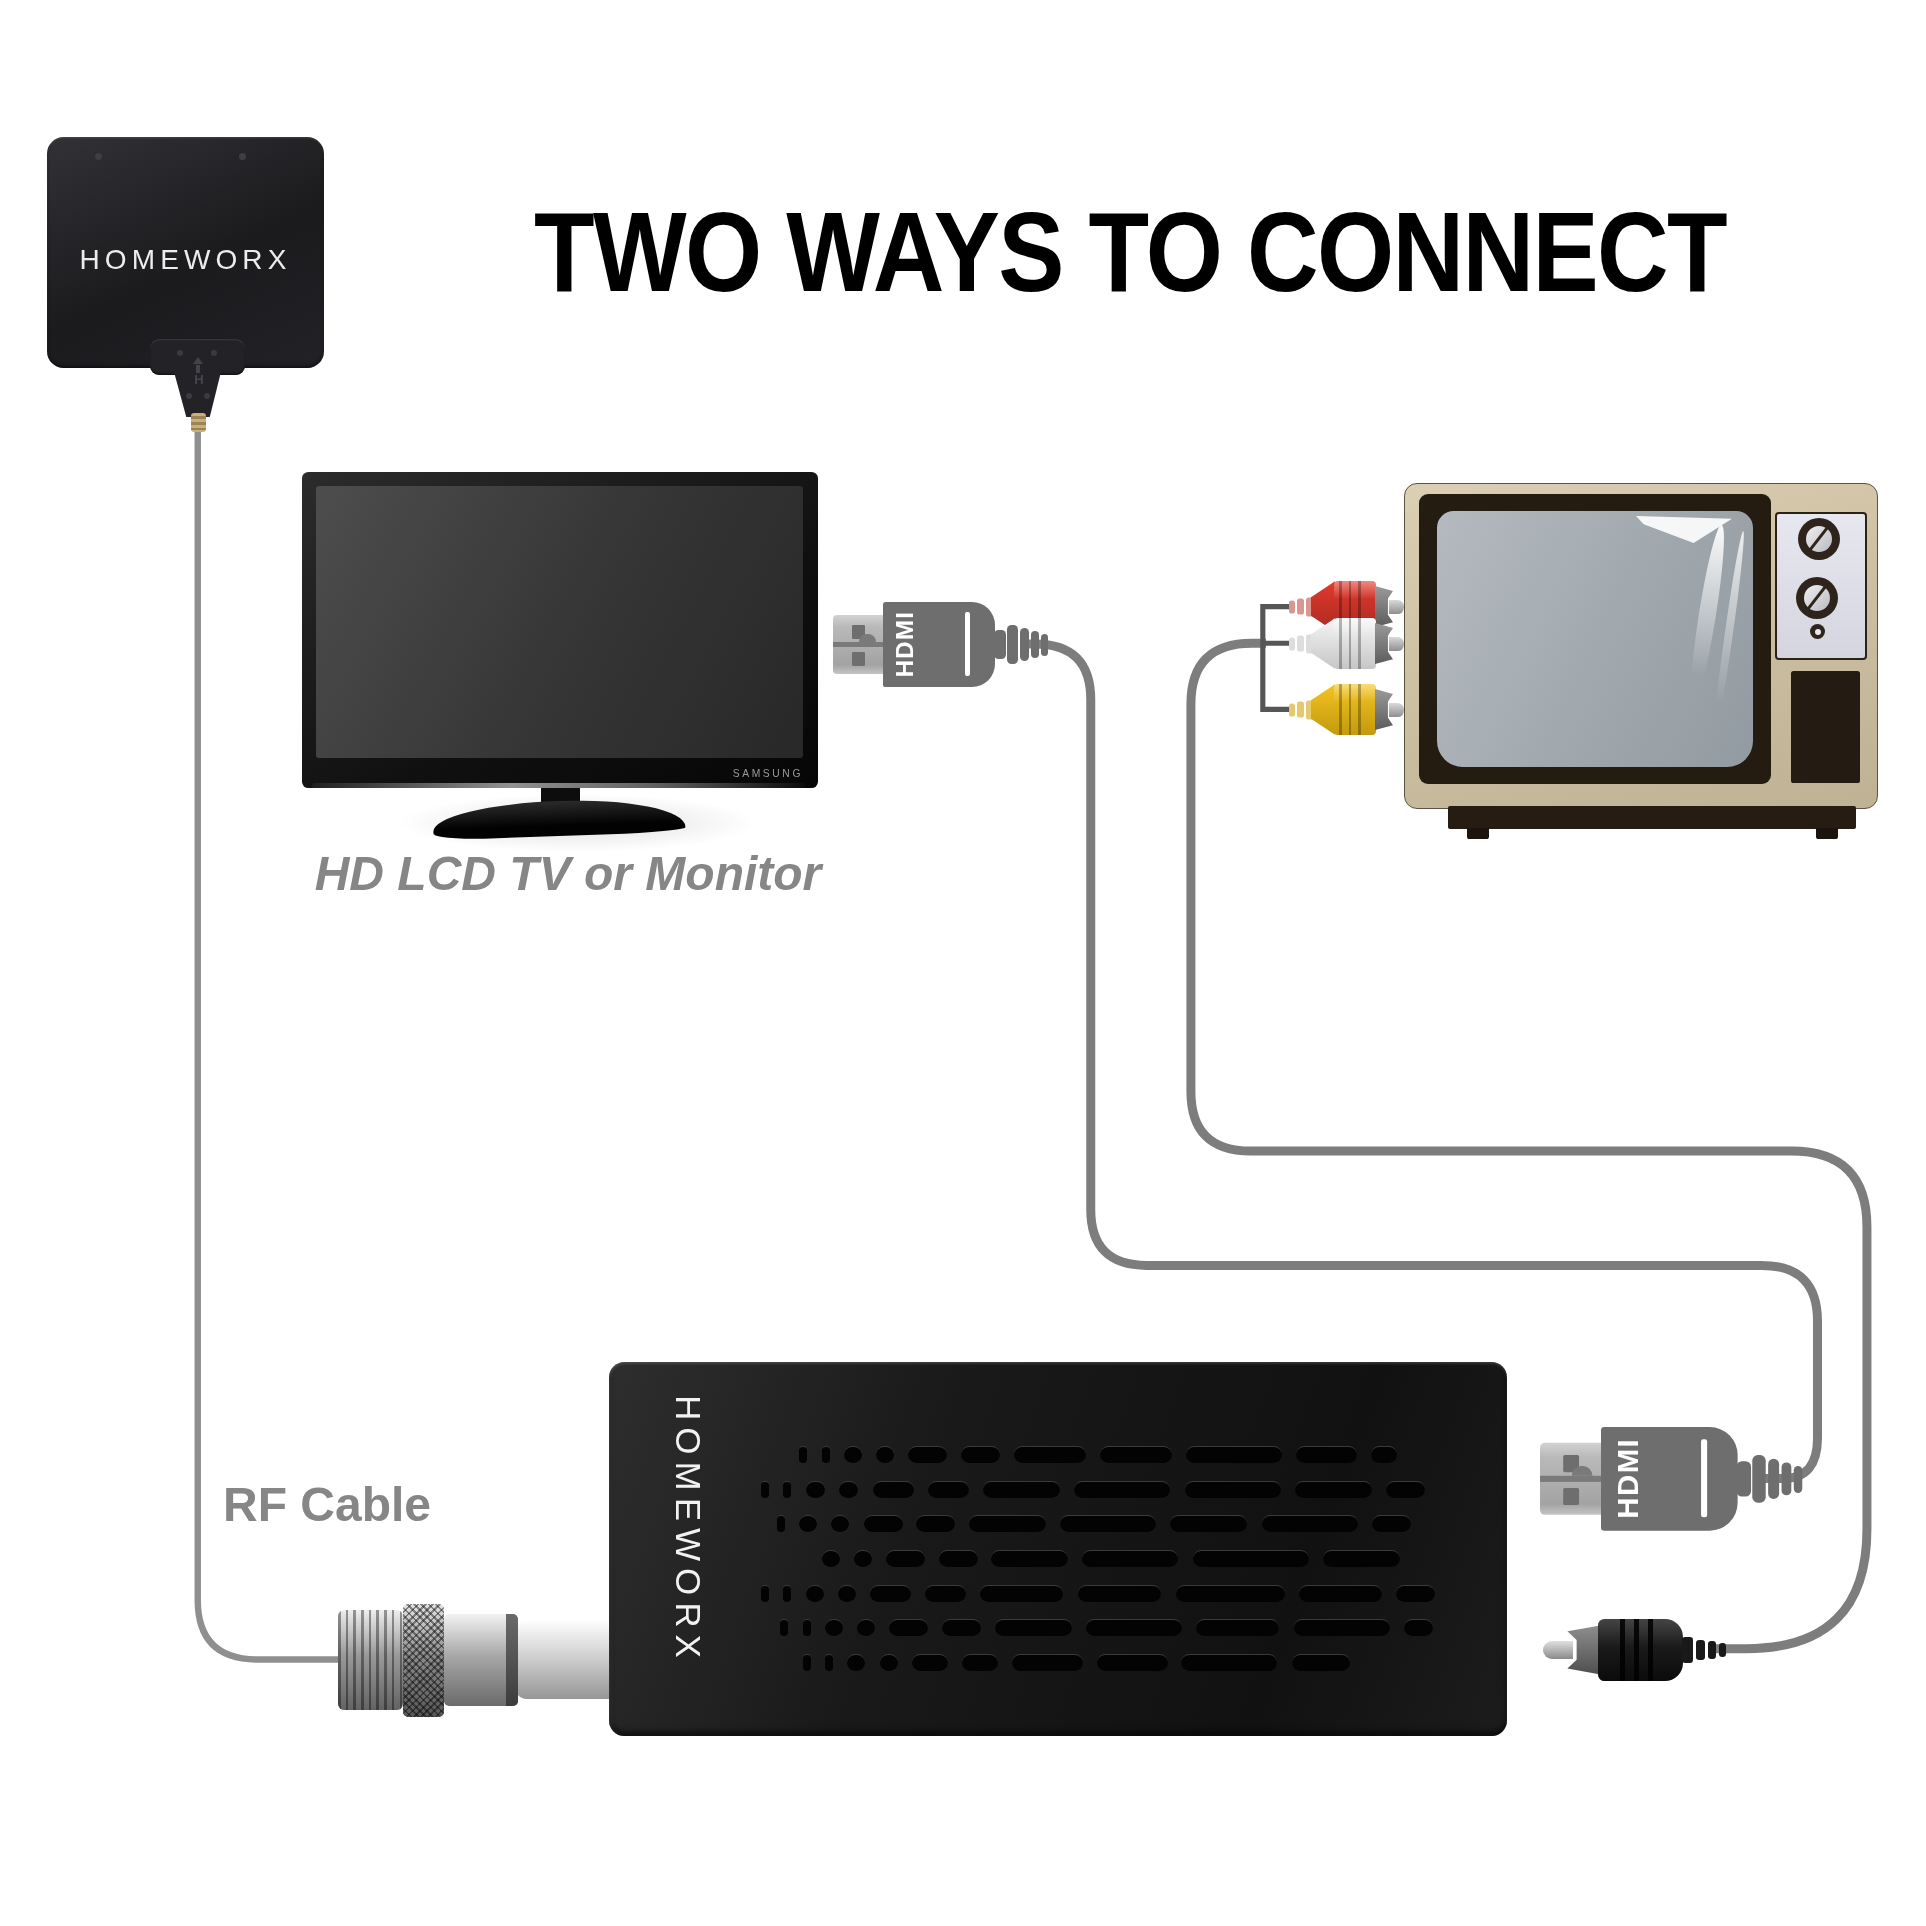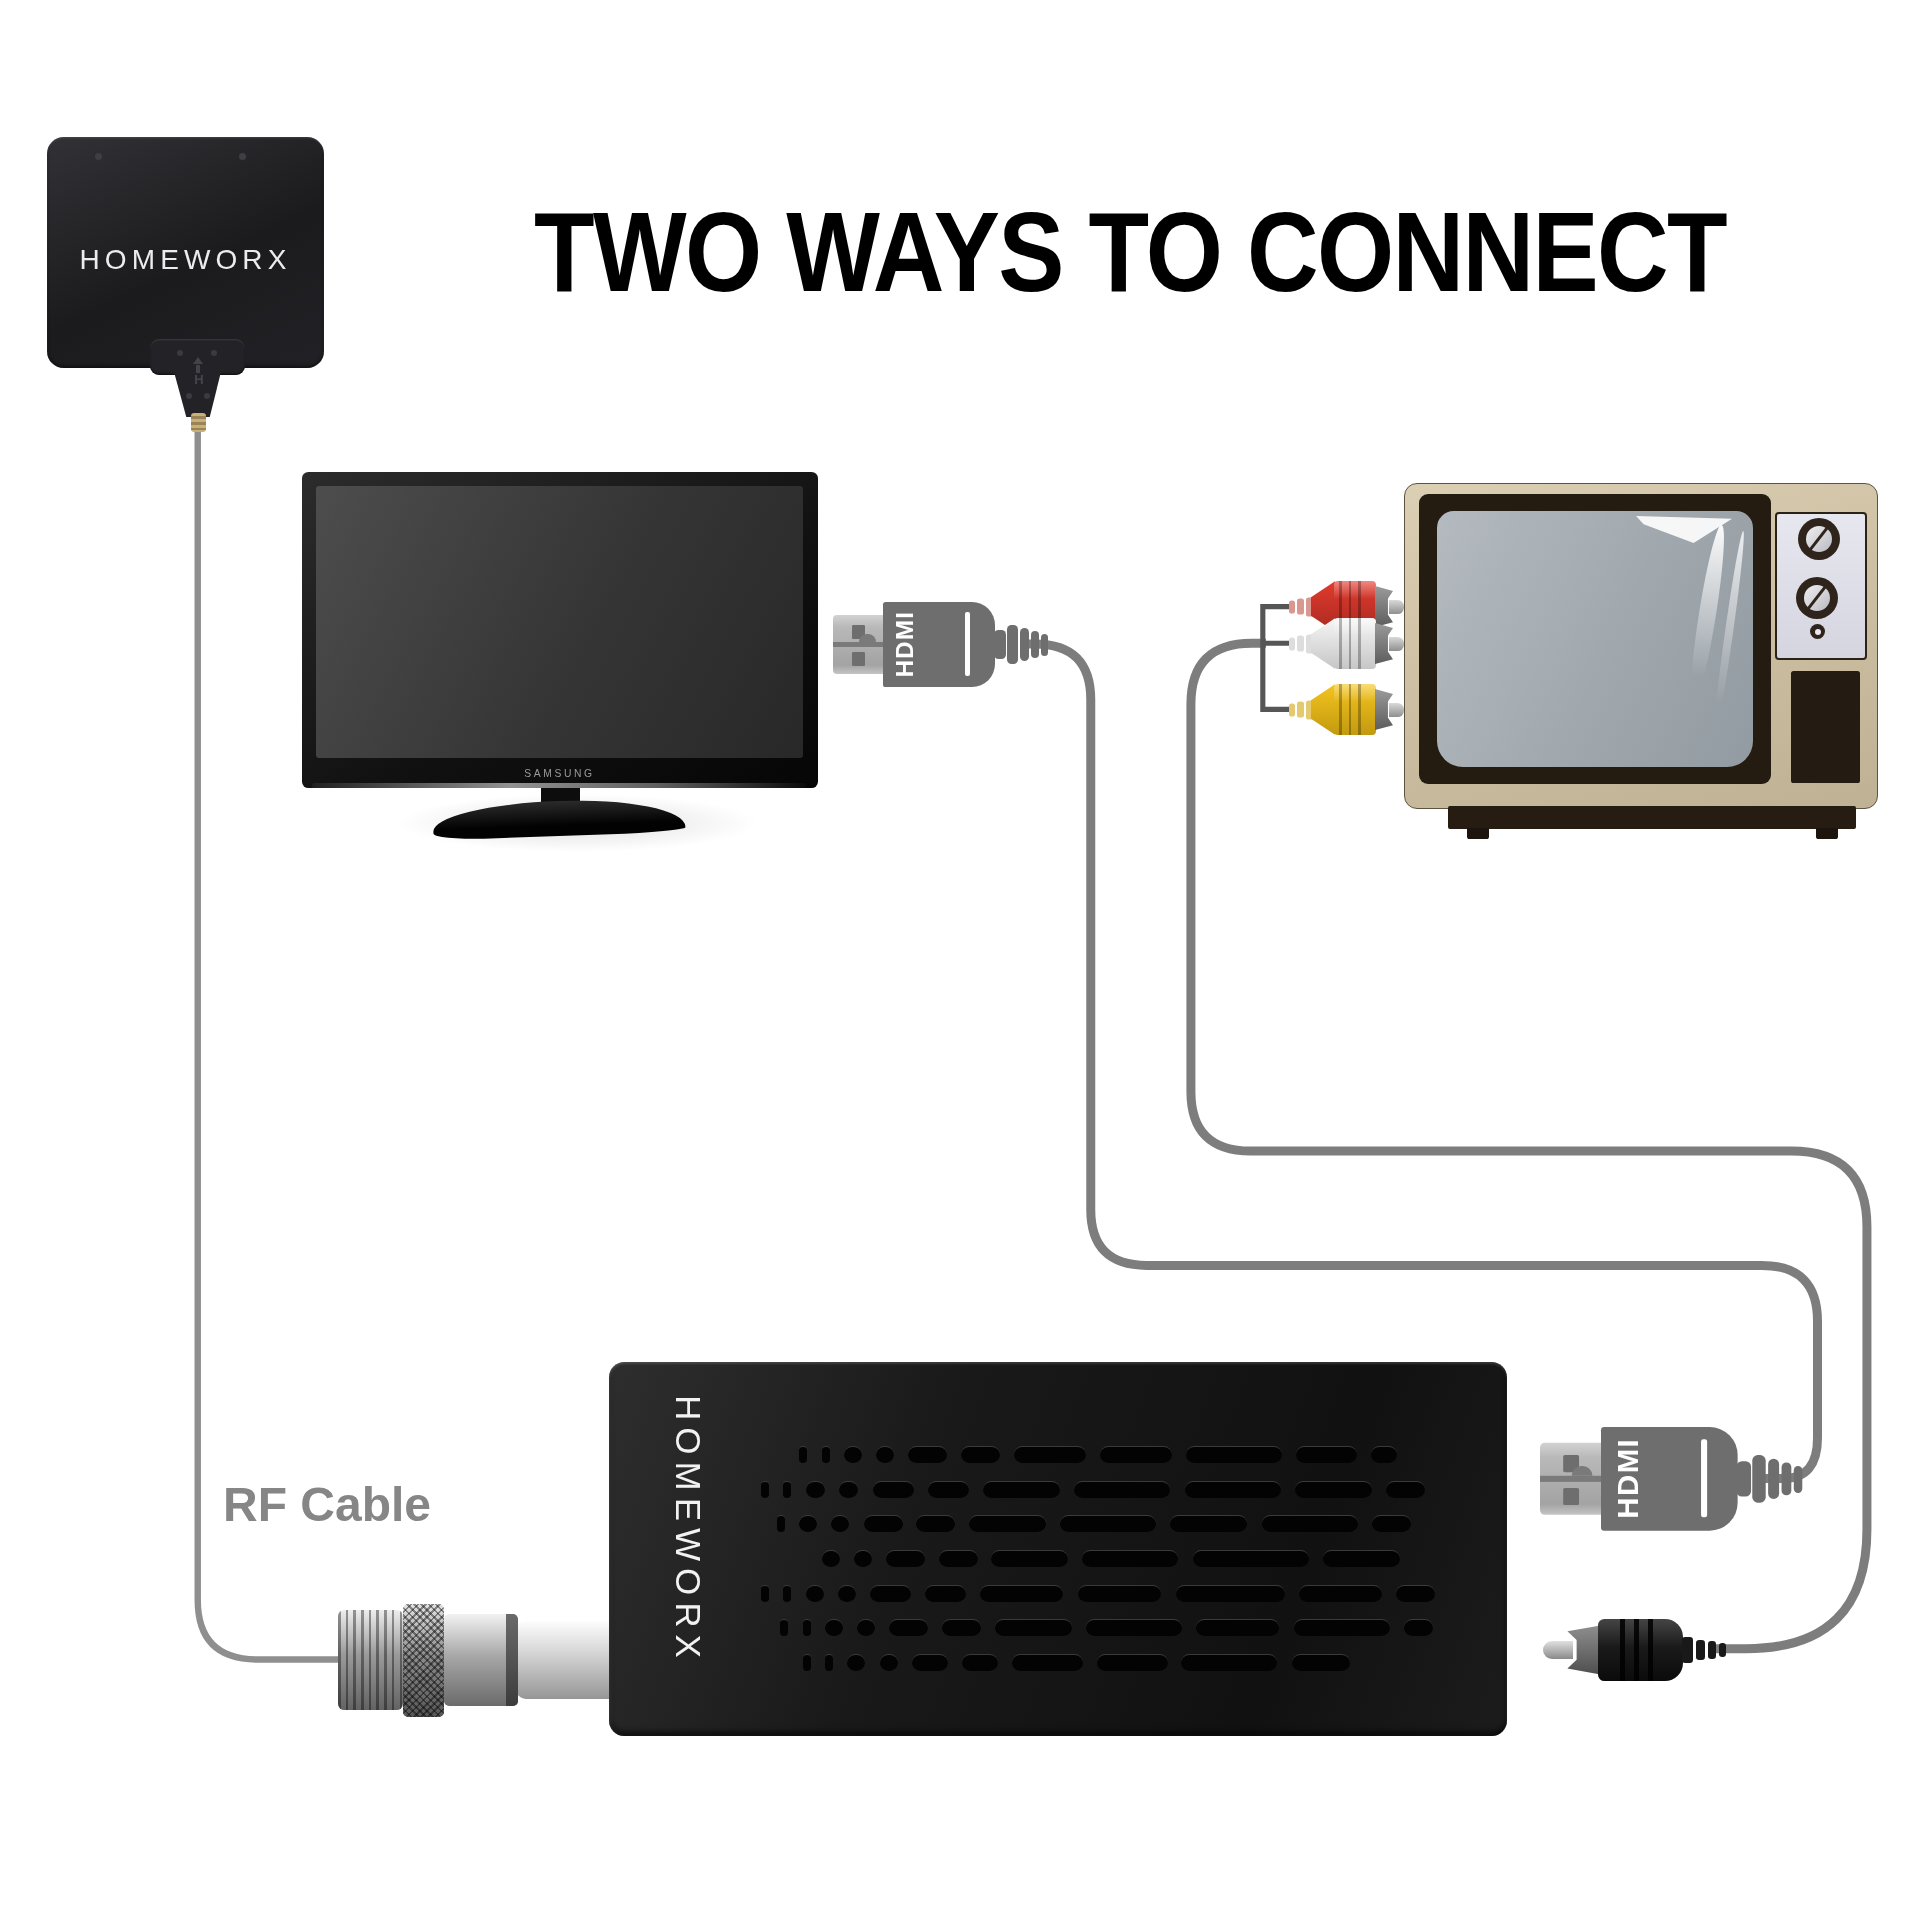--- a/index.html
+++ b/index.html
@@ -42,21 +42,21 @@
   .ant-nub{left:191px;top:413px;width:15.4px;height:19px;border-radius:3.2px;z-index:4;
      background:repeating-linear-gradient(180deg,#c9b079 0 3.2px,#9a8457 3.2px 5.8px);}
 
   
   .hdtv-shadow{left:398px;top:794px;width:360px;height:58px;border-radius:50%;z-index:2;
      background:radial-gradient(closest-side,rgba(0,0,0,.13),rgba(0,0,0,0));}
   .hdtv-bezel{left:302px;top:472px;width:516px;height:316px;border-radius:6.4px;z-index:3;
      background:linear-gradient(150deg,#2c2c2c,#101010 60%,#060606);}
   .hdtv-screen{left:316px;top:486px;width:487px;height:272px;border-radius:3.2px;z-index:4;
      background:linear-gradient(118deg,#4d4d4d,#353535 55%,#282828);}
-  .hdtv-brand{left:316px;top:768px;width:487px;text-align:center;font-size:10.3px;letter-spacing:2.6px;
+  .hdtv-brand{left:316px;top:768px;width:487px;text-align:right;font-size:10.3px;letter-spacing:2.6px;
      color:#9b9b9b;z-index:5;}
   .hdtv-glare{left:312px;top:783px;width:494px;height:4.5px;z-index:5;border-radius:2.6px;
      background:linear-gradient(90deg,rgba(255,255,255,.05),rgba(255,255,255,.55) 40%,rgba(255,255,255,.35) 70%,rgba(255,255,255,.02));}
   .hdtv-neck{left:541px;top:788px;width:39px;height:18px;background:#0d0d0d;z-index:4;}
   .hdtv-base{left:433px;top:801px;width:252px;height:35px;z-index:4;transform:rotate(-2deg);
      background:linear-gradient(180deg,#2b2b2b,#020202 70%);
      border-radius:100% 100% 60% 40% / 150% 170% 25% 40%;}
 
   
   .otv-body{left:1404px;top:483px;width:472px;height:324px;border-radius:13px;z-index:3;
@@ -190,20 +190,21 @@
   <div class="abs ant-mark">H</div>
   <div class="abs ant-nub"></div>
 
   <div class="abs hdtv-shadow"></div>
   <div class="abs hdtv-bezel"></div>
   <div class="abs hdtv-screen"></div>
   <div class="abs hdtv-brand">SAMSUNG</div>
   <div class="abs hdtv-glare"></div>
   <div class="abs hdtv-neck"></div>
   <div class="abs hdtv-base"></div>
+  <div class="abs device-label lbl-hdtv">HD LCD TV or Monitor</div>
 
   <div class="abs hdmi-conn" style="left:833px;top:602px;width:199px;height:85px;">
     <div class="hdmi-tip">
       <div class="hdmi-pinhole" style="top:10.3px;"></div>
       <div class="hdmi-midline"></div>
       <div class="hdmi-notch"></div>
       <div class="hdmi-pinhole" style="top:37px;"></div>
     </div>
     <div class="hdmi-body">
       <div class="hdmi-text">HDMI</div>

